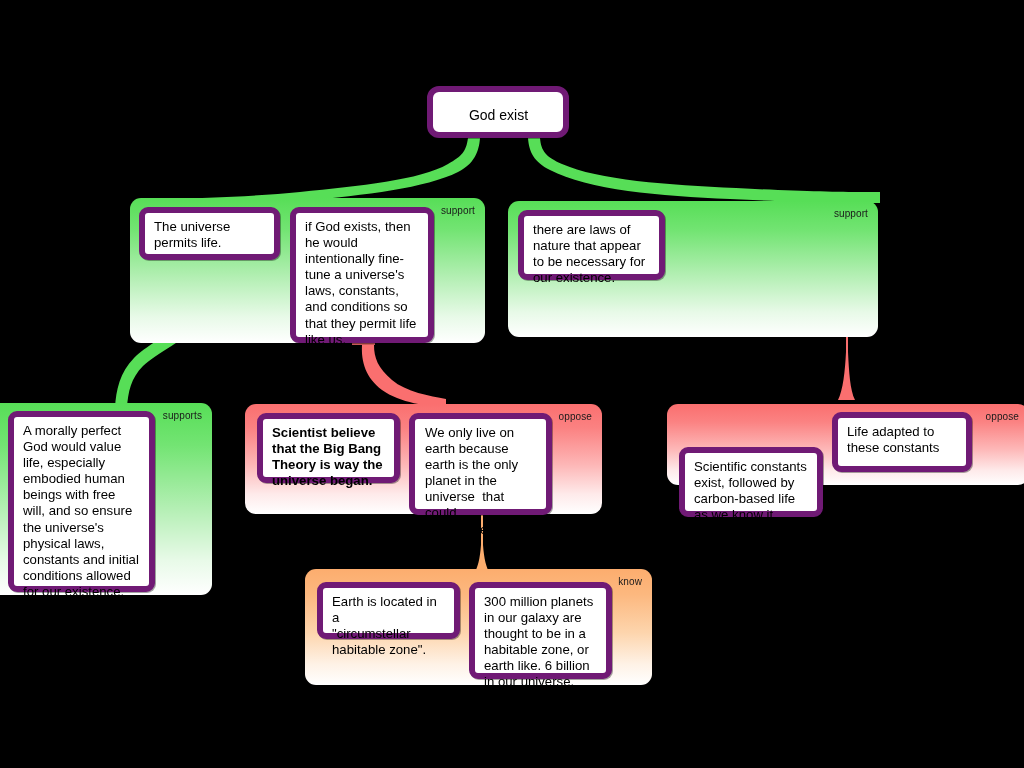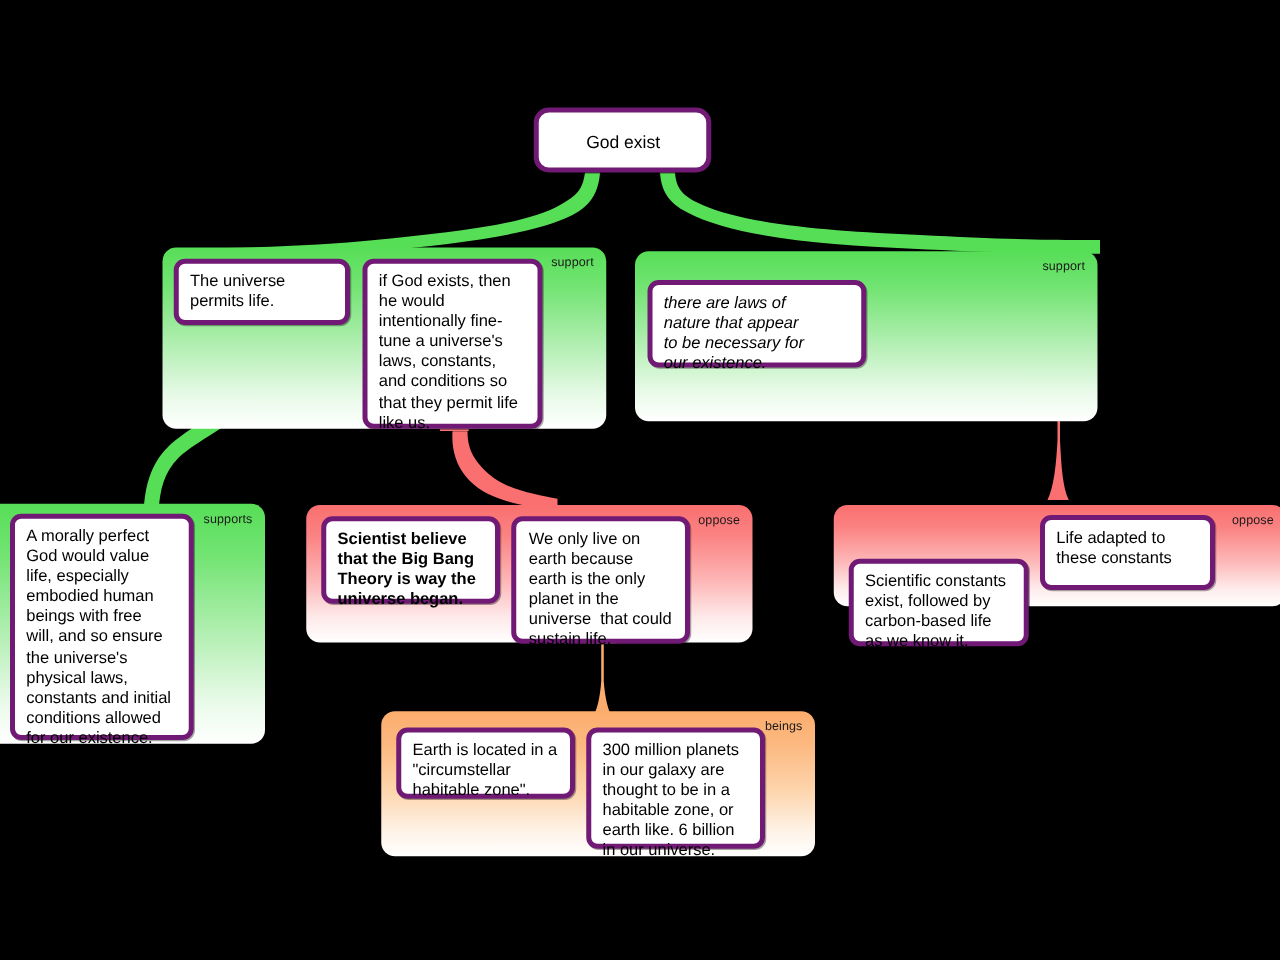--- a/index.html
+++ b/index.html
@@ -39,21 +39,21 @@
     top: 7px;
     right: 10px;
     font-size: 10px;
     color: #1a1a1a;
     letter-spacing: 0.1px;
     white-space: nowrap;
   }
   .node {
     position: absolute;
     background: #ffffff;
-    border: 4px solid #701a75;
+    border: 6px solid #701a75;
     border-radius: 9px;
     box-sizing: border-box;
     padding: 6px 8px 6px 9px;
     font-size: 13.2px;
     line-height: 16.1px;
     color: #000000;
     z-index: 3;
     box-shadow: 1px 1px 0 rgba(0,0,0,0.35);
   }
   .node.root {
@@ -151,21 +151,21 @@
 tune a universe's
 laws, constants,
 and conditions so
 that they permit life
 like us.</p>
   </div>
 
   <div class="cluster green" style="left:508px; top:201px; width:370px; height:136px;">
     <span class="cluster-label">support</span>
   </div>
-  <div class="node" style="left:518px; top:224px; width:175px; height:70px;font-style:italic;">
+  <div class="node" style="left:518px; top:210px; width:147px; height:70px;">
     <p>there are laws of
 nature that appear
 to be necessary for
 our existence.</p>
   </div>
 
   <div class="cluster green" style="left:-12px; top:403px; width:224px; height:192px;">
     <span class="cluster-label">supports</span>
   </div>
   <div class="node" style="left:8px; top:411px; width:147px; height:181px;">
@@ -208,21 +208,21 @@
 exist, followed by
 carbon-based life
 as we know it.</p>
   </div>
   <div class="node" style="left:832px; top:412px; width:140px; height:60px;">
     <p>Life adapted to
 these constants</p>
   </div>
 
   <div class="cluster orange" style="left:305px; top:569px; width:347px; height:116px;">
-    <span class="cluster-label">beings</span>
+    <span class="cluster-label">know</span>
   </div>
   <div class="node" style="left:317px; top:582px; width:143px; height:57px;">
     <p>Earth is located in a
 "circumstellar
 habitable zone".</p>
   </div>
   <div class="node" style="left:469px; top:582px; width:143px; height:97px;">
     <p>300 million planets
 in our galaxy are
 thought to be in a

